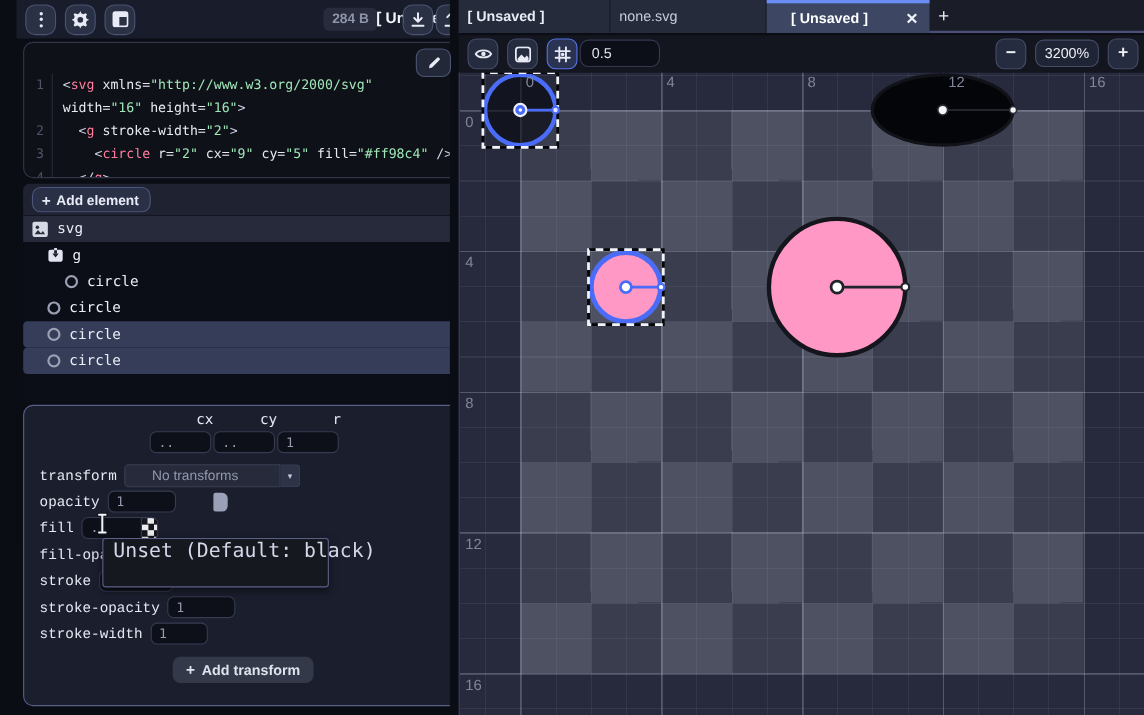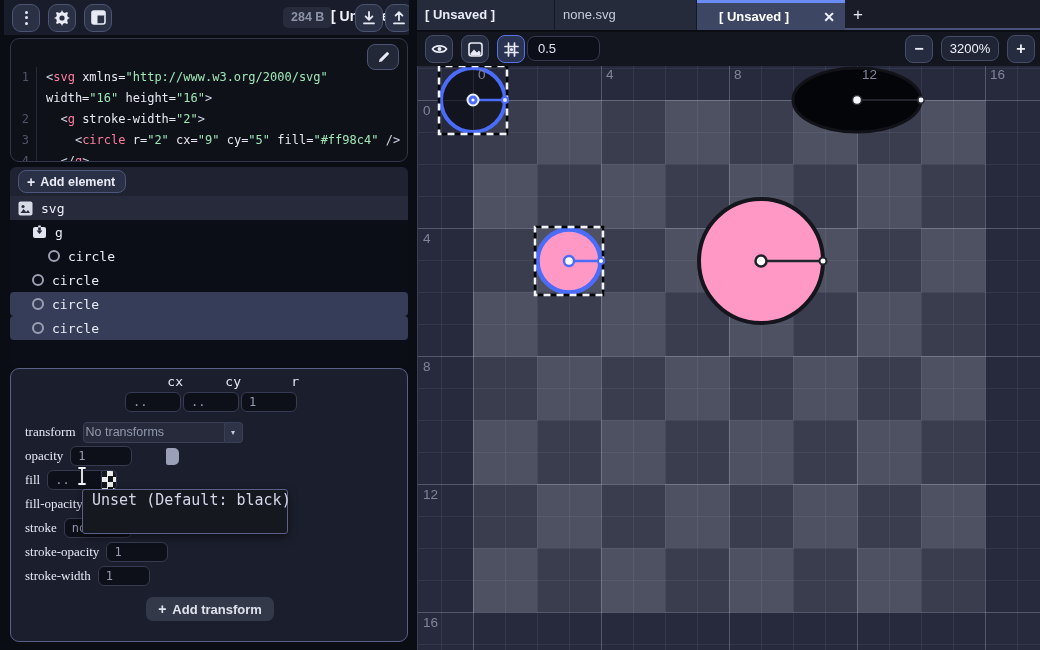--- a/index.html
+++ b/index.html
@@ -1,20 +1,20 @@
 <!DOCTYPE html>
 <html><head>
 <meta charset="utf-8">
 <style>
   * { box-sizing: border-box; margin: 0; padding: 0; }
   html,body { width:1040px; height:650px; overflow:hidden; background:#0b0d15;
               font-family:"Liberation Sans", sans-serif; }
 
   
-  .left { position:absolute; left:4px; top:0; width:409px; height:492px; background:#0b0d15; }
+  .left { position:absolute; left:15px; top:0; width:409px; height:492px; background:#0b0d15; }
   .lp-header { position:absolute; left:0; top:0; width:409px; height:35px; background:#191d2b;
                display:flex; align-items:center; }
   .hbtn { width:28px; height:28px; border-radius:9px; background:#2b3145; border:1.5px solid #4b5472;
           display:flex; align-items:center; justify-content:center; color:#e8ebf5; margin-left:8px; cursor:pointer; }
   .hbtn svg { display:block; }
   .kebab { display:flex; flex-direction:column; gap:2.5px; }
   .kebab i { width:3px; height:3px; border-radius:50%; background:#e8ebf5; display:block; }
   .size-badge { position:absolute; left:279px; top:7px; height:21px; padding:0 8px; border-radius:5px;
                 background:#272b3b; color:#8e94a8; font-size:12.5px; font-weight:bold; line-height:21px; }
   .unsaved { position:absolute; left:327px; top:8px; color:#f2f4fb; font-size:14px; font-weight:bold; }
@@ -55,38 +55,38 @@
   
   .attr-panel { position:absolute; left:6px; top:368px; width:398px; height:274px; background:#1b1e2d;
                 border:1.5px solid #5a5f87; border-radius:9px; padding:5px 0 0 14px; }
   .fld-headers { display:flex; margin-left:100px; }
   .fld-headers span { width:58px; text-align:right; color:#e6e9f4; font-family:"DejaVu Sans Mono",monospace; font-size:13px; }
   .fld-inputs { display:flex; margin-left:100px; margin-top:3px; gap:0px; }
   .ipt { background:#0e1019; border:1px solid #363b52; border-radius:6px; color:#959bb0;
          font-family:"DejaVu Sans Mono",monospace; font-size:12px; height:20px; padding:0 7px; outline:none; }
   .fld-inputs .ipt { width:56px; margin-right:2px; }
   .arow { display:flex; align-items:center; height:22px; margin-top:2px; }
-  .arow .lbl { color:#e6e9f4; font-family:Liberation Serif, serif; font-size:13px; margin-right:7px; }
+  .arow .lbl { color:#e6e9f4; font-family:Liberation Mono, monospace; font-size:13px; margin-right:7px; }
   .t-row { margin-top:9px; }
   .dropdown { width:142px; height:21px; background:#262a3a; border:1px solid #3a3f55; border-radius:4px 0 0 4px;
-              color:#9298ac; font-size:12.5px; padding:0 2px; line-height:19px; cursor:pointer; }
+              color:#9298ac; font-size:12.5px; padding:0 24px; line-height:19px; cursor:pointer; }
   .dd-arrow { width:18px; height:21px; background:#2e3347; border:1px solid #3a3f55; border-left:none;
               border-radius:0 4px 4px 0; color:#c5cad9; font-size:8px; text-align:center; line-height:20px; cursor:pointer; }
   .slider { position:relative; width:62px; }
   .slider::after { content:""; position:absolute; right:1px; top:1px; width:13px; height:17px;
                    background:#9aa0b6; border-radius:2px 5px 5px 2px; }
   .swatch { width:15px; height:21px; border:1px solid #363b52; border-left:none; border-radius:0 6px 6px 0;
             background:repeating-conic-gradient(#ececec 0% 25%, #14161d 0% 50%) 0 0/11px 11px; cursor:pointer; }
   .q-mark { margin-left:-16px; color:#6d7388; font-family:"DejaVu Sans Mono",monospace; font-size:12px; }
   .add-attr-wrap { display:flex; justify-content:center; margin-top:10px; width:370px; }
   .add-attr-btn { height:24px; padding:0 12px; border-radius:7px; background:#343949; color:#dfe3ee;
                   font-size:13px; font-weight:bold; display:flex; align-items:center; gap:6px; border:none; cursor:pointer; }
   .tooltip { position:absolute; left:71px; top:120px; width:206px; height:45px; background:#16181f;
              border:1px solid #5b6089; border-radius:3px; z-index:5; box-shadow:0 3px 8px rgba(0,0,0,.5);
-             font-family:"DejaVu Sans Mono",monospace; font-size:15px; color:#d3d7e8; }
+             font-family:"DejaVu Sans Mono",monospace; font-size:18px; color:#d3d7e8; }
   .tooltip div { height:21px; line-height:21px; padding-left:9px; white-space:pre; cursor:pointer; }
   .ibeam { position:absolute; left:64px; top:96px; z-index:6; }
 
   
   .right { position:absolute; left:409px; top:0; width:631px; height:650px; background:#0b0d15; }
   .tabbar { position:absolute; left:8px; top:0; width:623px; height:30px; background:#1a1d28;
             border-bottom:2px solid #4c4f78; display:flex; }
   .tab { height:30px; line-height:30px; font-size:13px; padding-left:8px; cursor:pointer; }
   .tab.t0 { width:138px; background:#262b3c; color:#e8ecf6; font-weight:bold; border-right:1px solid #161924; }
   .tab.t1 { width:142px; background:#262b3c; color:#c7ccdb; border-right:1px solid #161924; }

